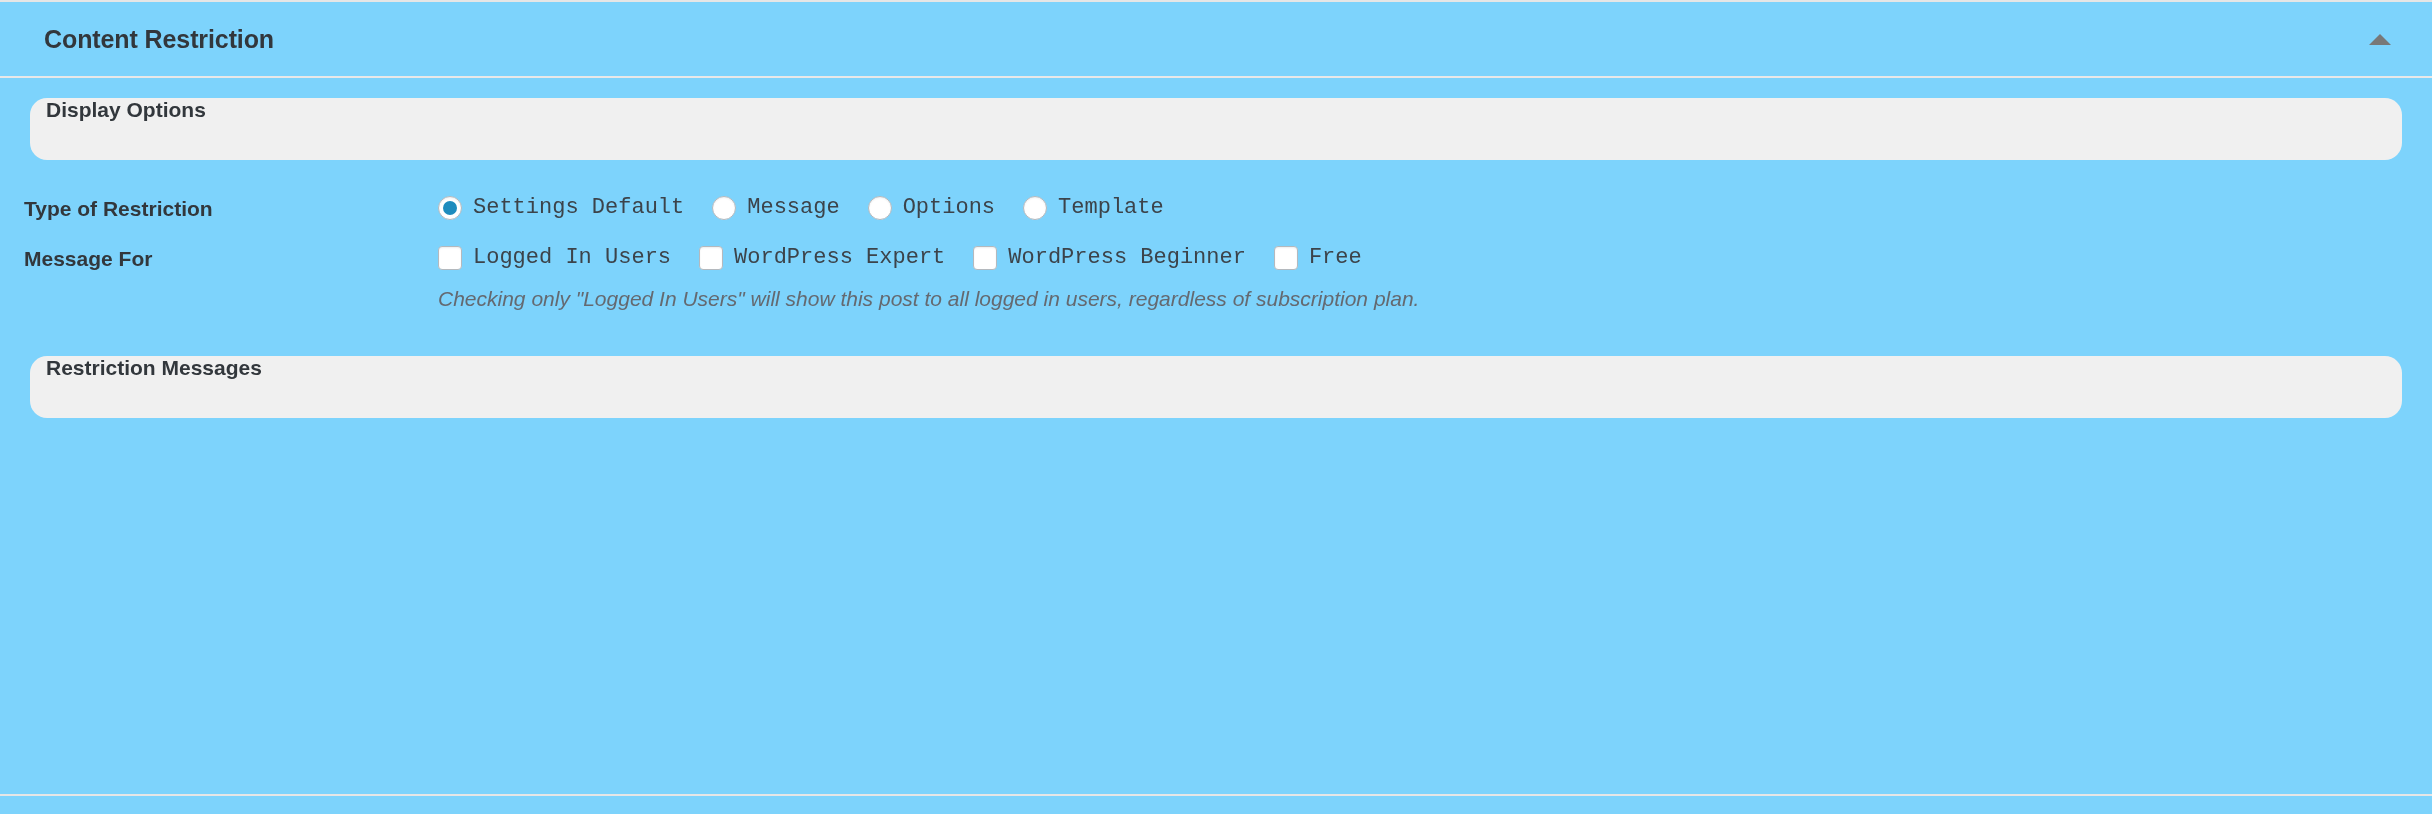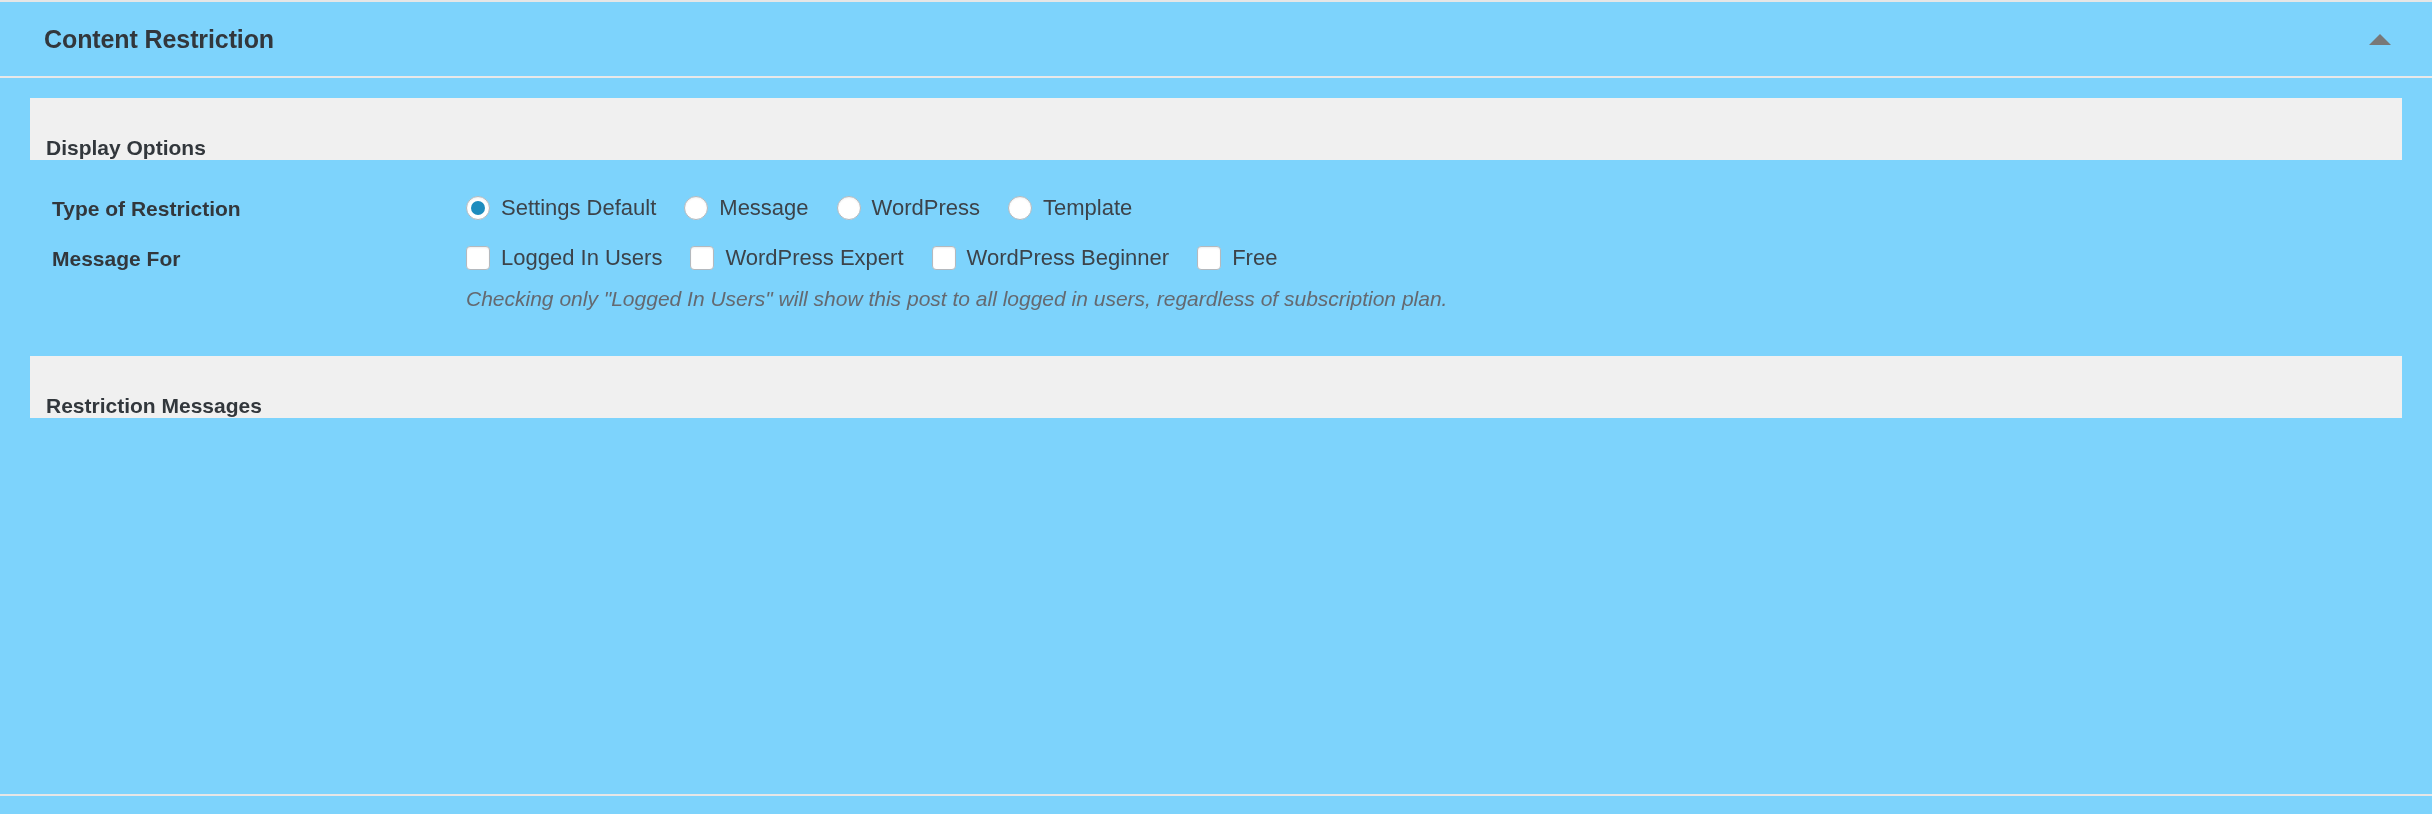--- a/index.html
+++ b/index.html
@@ -62,54 +62,56 @@
     border-right: 11px solid transparent;
     border-bottom: 11px solid #787878;
   }
 
   
   .section-bar {
     margin: 0 30px;
     height: 62px;
     background: #f0f0f0;
     display: flex;
-    align-items: flex-end;
-    box-sizing: border-box;
+    align-items: flex-start;
+    box-sizing: border-box;
+    border-radius: 17px;
   }
   .section-bar-title {
     font-size: 21px;
     font-weight: bold;
     color: #32373c;
     margin-left: 16px;
   }
 
   
   .field-row {
     display: flex;
     align-items: flex-start;
-    padding-left: 52px;
+    padding-left: 24px;
     box-sizing: border-box;
   }
   .field-label {
     width: 414px;
     flex: 0 0 414px;
     font-size: 21px;
     font-weight: bold;
     color: #32373c;
     line-height: 1;
     padding-top: 2px;
   }
   .field-control {
     flex: 1 1 auto;
   }
 
   .opt-list {
     display: flex;
     align-items: flex-end;
     flex-wrap: nowrap;
+    font-family: Liberation Mono, monospace;
   }
   .opt {
     display: flex;
     align-items: center;
     margin-right: 28px;
     cursor: pointer;
     white-space: nowrap;
   }
   .opt:last-child { margin-right: 0; }
   .opt-label {
@@ -209,21 +211,21 @@
         <label class="opt">
           <span class="radio checked"></span>
           <span class="opt-label">Settings Default</span>
         </label>
         <label class="opt">
           <span class="radio"></span>
           <span class="opt-label">Message</span>
         </label>
         <label class="opt">
           <span class="radio"></span>
-          <span class="opt-label">WordPress</span>
+          <span class="opt-label">Options</span>
         </label>
         <label class="opt">
           <span class="radio"></span>
           <span class="opt-label">Template</span>
         </label>
       </div>
     </div>
   </div>
 
   <div style="height:26px"></div>

